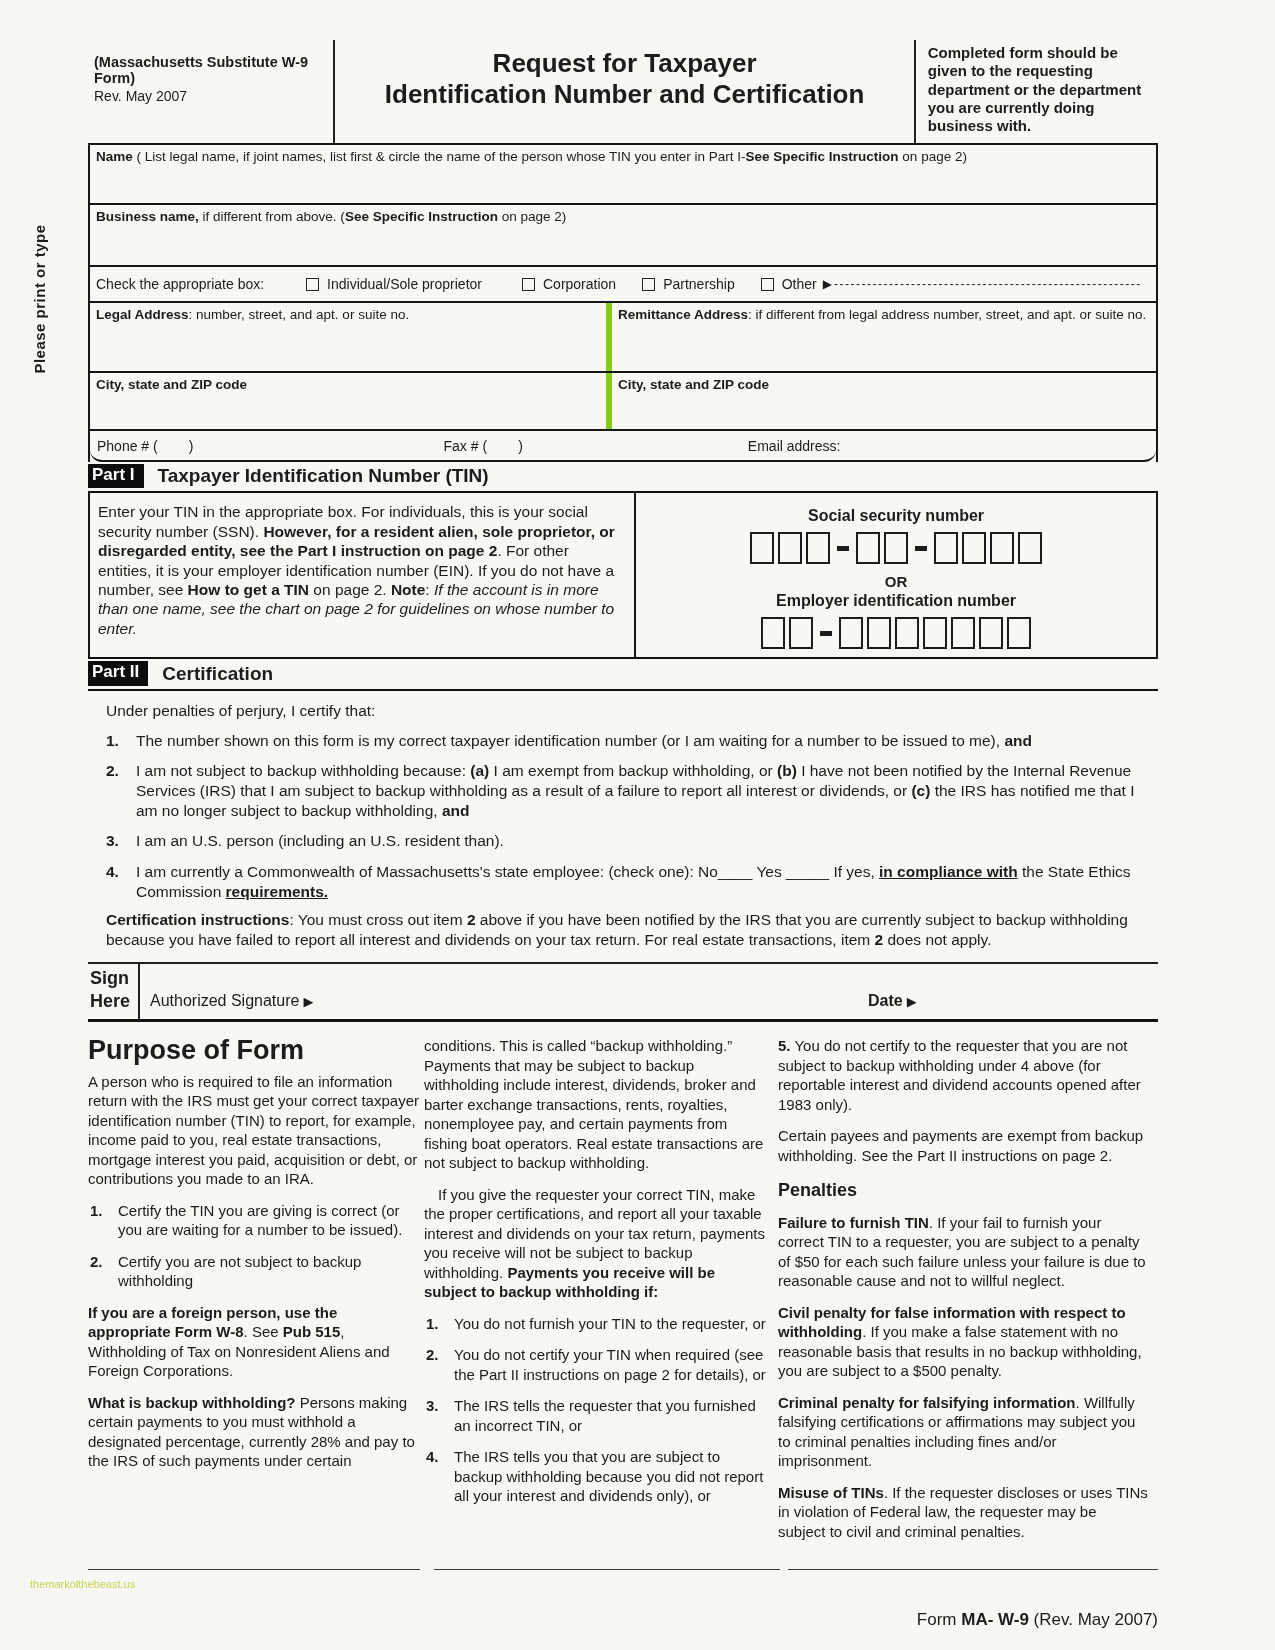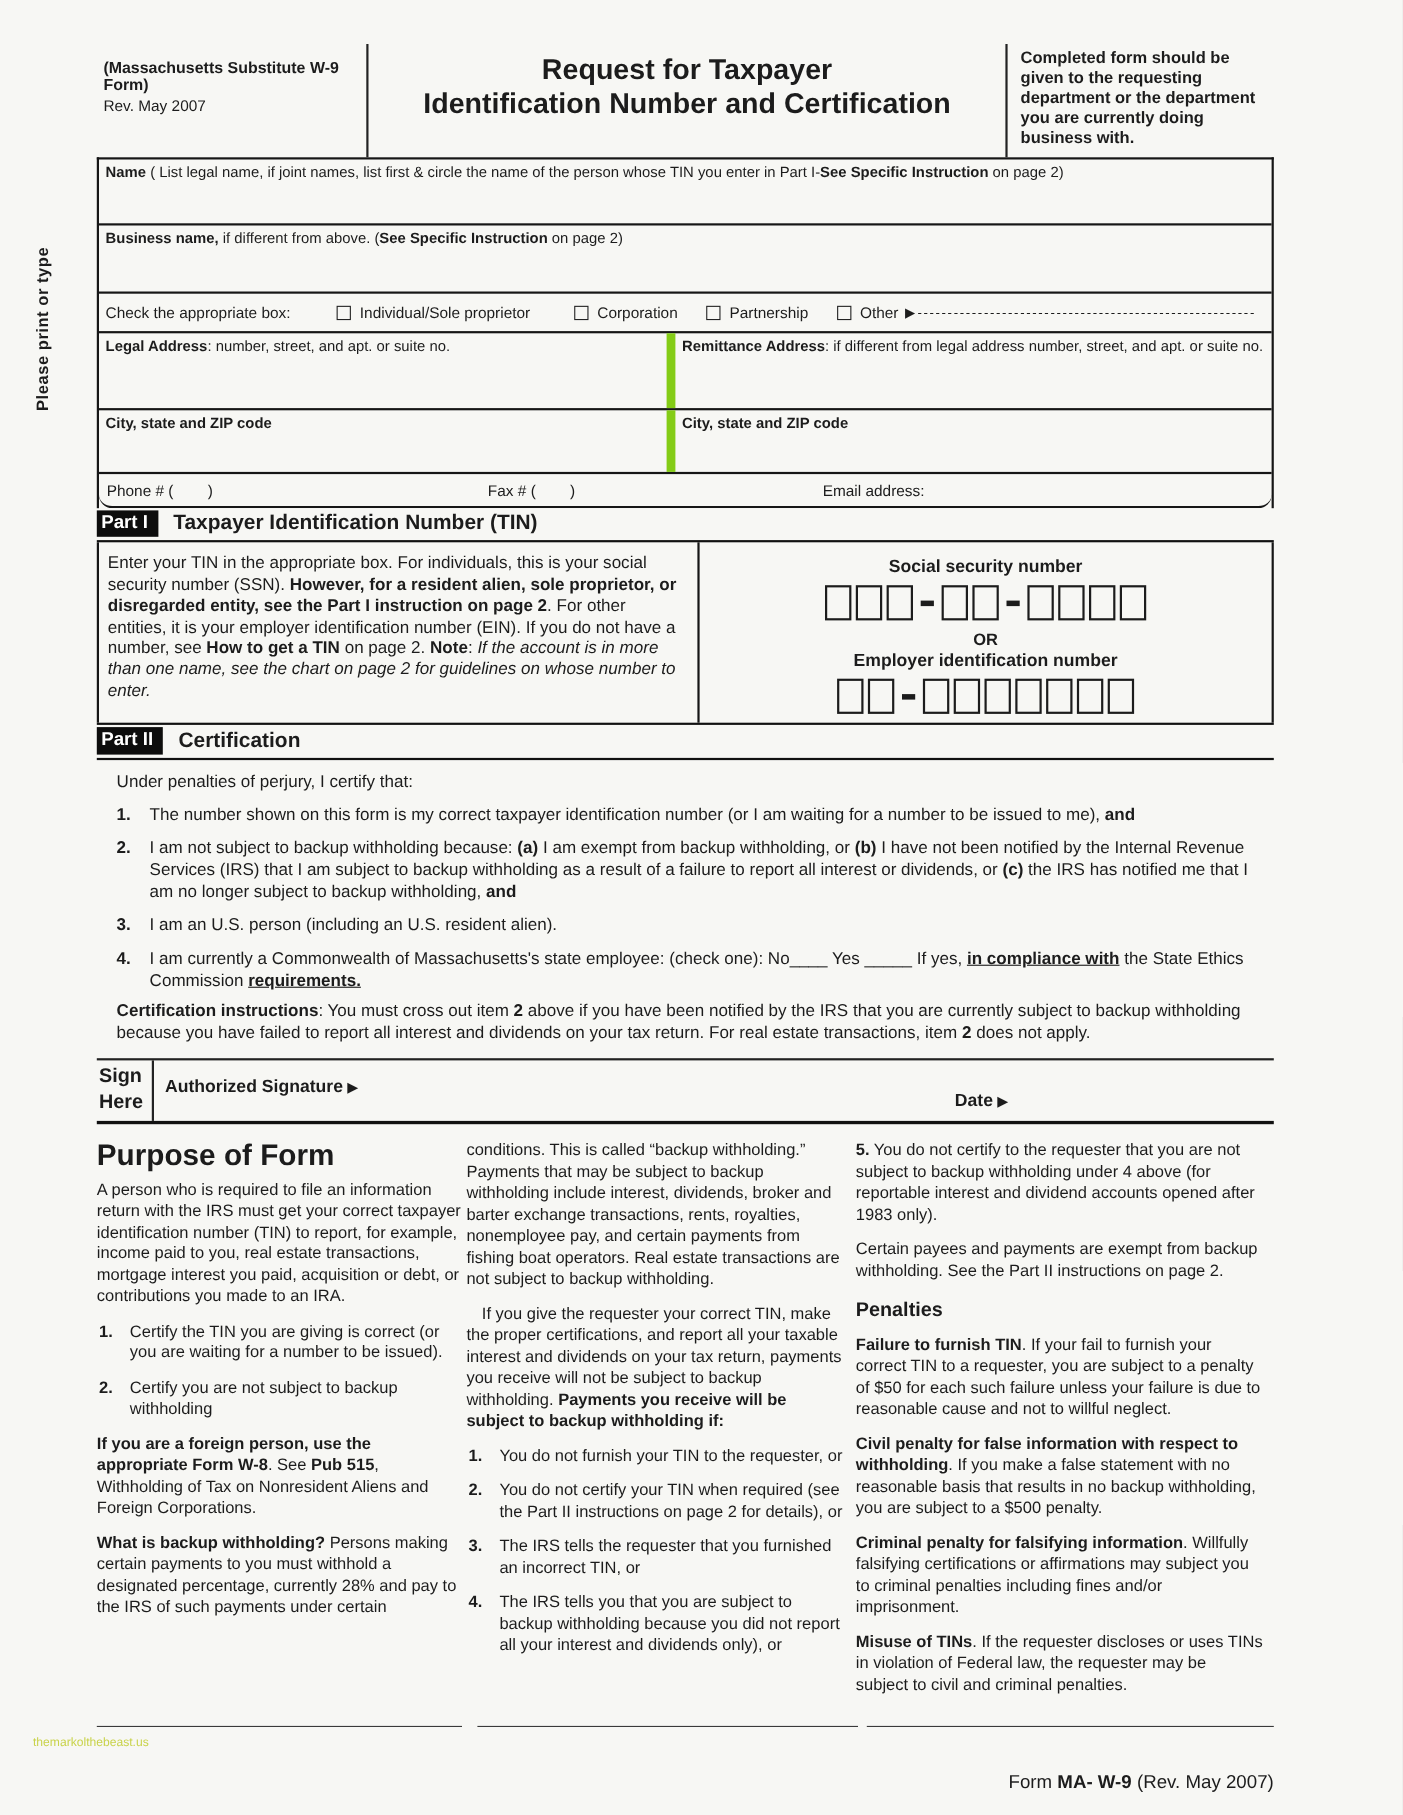--- a/index.html
+++ b/index.html
@@ -44,21 +44,21 @@
   .r-check { height:36px; display:flex; align-items:center; padding:0 6px; }
   .cb-item { display:flex; align-items:center; white-space:nowrap; font-size:14px; }
   .cbx { display:inline-block; width:13px; height:13px; border:1.5px solid #222; margin-right:8px; background:transparent; }
   .cb-lbl { font-size:14px; }
   .check-label { font-size:14px; }
   .cb1{ margin-left:42px; } .cb2{ margin-left:40px; } .cb3{ margin-left:26px; } .cb4{ margin-left:26px; }
   .other-arrow { font-size:12px; margin:0 2px 0 6px; }
   .dashes { flex:1; overflow:hidden; white-space:nowrap; letter-spacing:1.5px; font-size:12px; }
   .split { display:flex; }
   .cell-l { width:516px; }
-  .cell-r { flex:1; border-left:8px solid #84cc16; }
+  .cell-r { flex:1; border-left:6px solid #84cc16; }
   .r-addr { height:70px; }
   .r-city { height:58px; }
   .r-phone { height:31px; display:flex; align-items:center; font-size:14px;border-radius:12px; }
   .phone-span { margin-left:7px; }
   .fax-span { margin-left:250px; }
   .email-span { margin-left:225px; }
 
   
   .pbar { border-bottom:2.5px solid #111; padding:2px 0 3px 0; display:flex; align-items:center; }
   .pbar2 { border-top:2.5px solid #111; }
@@ -81,21 +81,21 @@
   .p2-intro { margin:2px 0 0 0; }
   .p2-item { display:flex; margin:10px 0 0 0; }
   .p2-item .num { width:30px; font-weight:bold; flex:0 0 30px; }
   .p2-item .txt { flex:1; padding-right:4px; }
   .p2-cert { margin:8px 0 0 0; }
 
   
   .sign-row { display:flex; border-bottom:3px solid #111; height:58px; }
   .sign-label { width:52px; padding:3px 0 0 2px; font-weight:bold; font-size:18px; line-height:1.25; border-right:2px solid #222; }
   .sign-content { flex:1; position:relative; }
-  .auth-label { position:absolute; left:10px; bottom:21px; font-weight:bold; font-size:16px; }
+  .auth-label { position:absolute; left:10px; bottom:9px; font-weight:normal; font-size:16px; }
   .date-label { position:absolute; left:728px; bottom:9px; font-weight:bold; font-size:16px; }
   .arrow { font-size:13px; margin-left:4px; }
 
   
   .cols { display:flex; margin-top:14px; font-size:15px; line-height:1.3; }
   .c1 { width:332px; }
   .c2 { width:346px; margin-left:4px; }
   .c3 { width:370px; margin-left:8px; }
   .purpose-h { font-size:27px; font-weight:bold; margin:0 0 6px 0; line-height:1.1; }
   .pen-h { font-size:18px; font-weight:bold; margin:14px 0 10px 0; }
@@ -218,21 +218,21 @@
       <div class="p2-item">
         <span class="num">1.</span>
         <span class="txt"><span>The number shown on this form is my correct taxpayer identification number (or I am waiting for a number to be issued to me), </span><span style="font-weight: bold;">and</span></span>
       </div>
       <div class="p2-item">
         <span class="num">2.</span>
         <span class="txt"><span>I am not subject to backup withholding because: </span><span style="font-weight: bold;">(a)</span><span> I am exempt from backup withholding, or </span><span style="font-weight: bold;">(b)</span><span> I have not been notified by the Internal Revenue Services (IRS) that I am subject to backup withholding as a result of a failure to report all interest or dividends, or </span><span style="font-weight: bold;">(c)</span><span> the IRS has notified me that I am no longer subject to backup withholding, </span><span style="font-weight: bold;">and</span></span>
       </div>
       <div class="p2-item">
         <span class="num">3.</span>
-        <span class="txt"><span>I am an U.S. person (including an U.S. resident alien).</span></span>
+        <span class="txt"><span>I am an U.S. person (including an U.S. resident than).</span></span>
       </div>
       <div class="p2-item">
         <span class="num">4.</span>
         <span class="txt"><span>I am currently a Commonwealth of Massachusetts's state employee: (check one):  No____ Yes _____ If yes, </span><span style="font-weight: bold; text-decoration: underline;">in compliance with</span><span> the State Ethics Commission </span><span style="font-weight: bold; text-decoration: underline;">requirements.</span></span>
       </div>
 
       <p class="p2-cert"><span style="font-weight: bold;">Certification instructions</span><span>:  You must cross out item </span><span style="font-weight: bold;">2</span><span> above if you have been notified by the IRS that you are currently subject to backup withholding because you have failed to report all interest and dividends on your tax return.  For real estate transactions, item </span><span style="font-weight: bold;">2</span><span> does not apply.</span></p>
     </div>
 
     <div class="sign-row">

